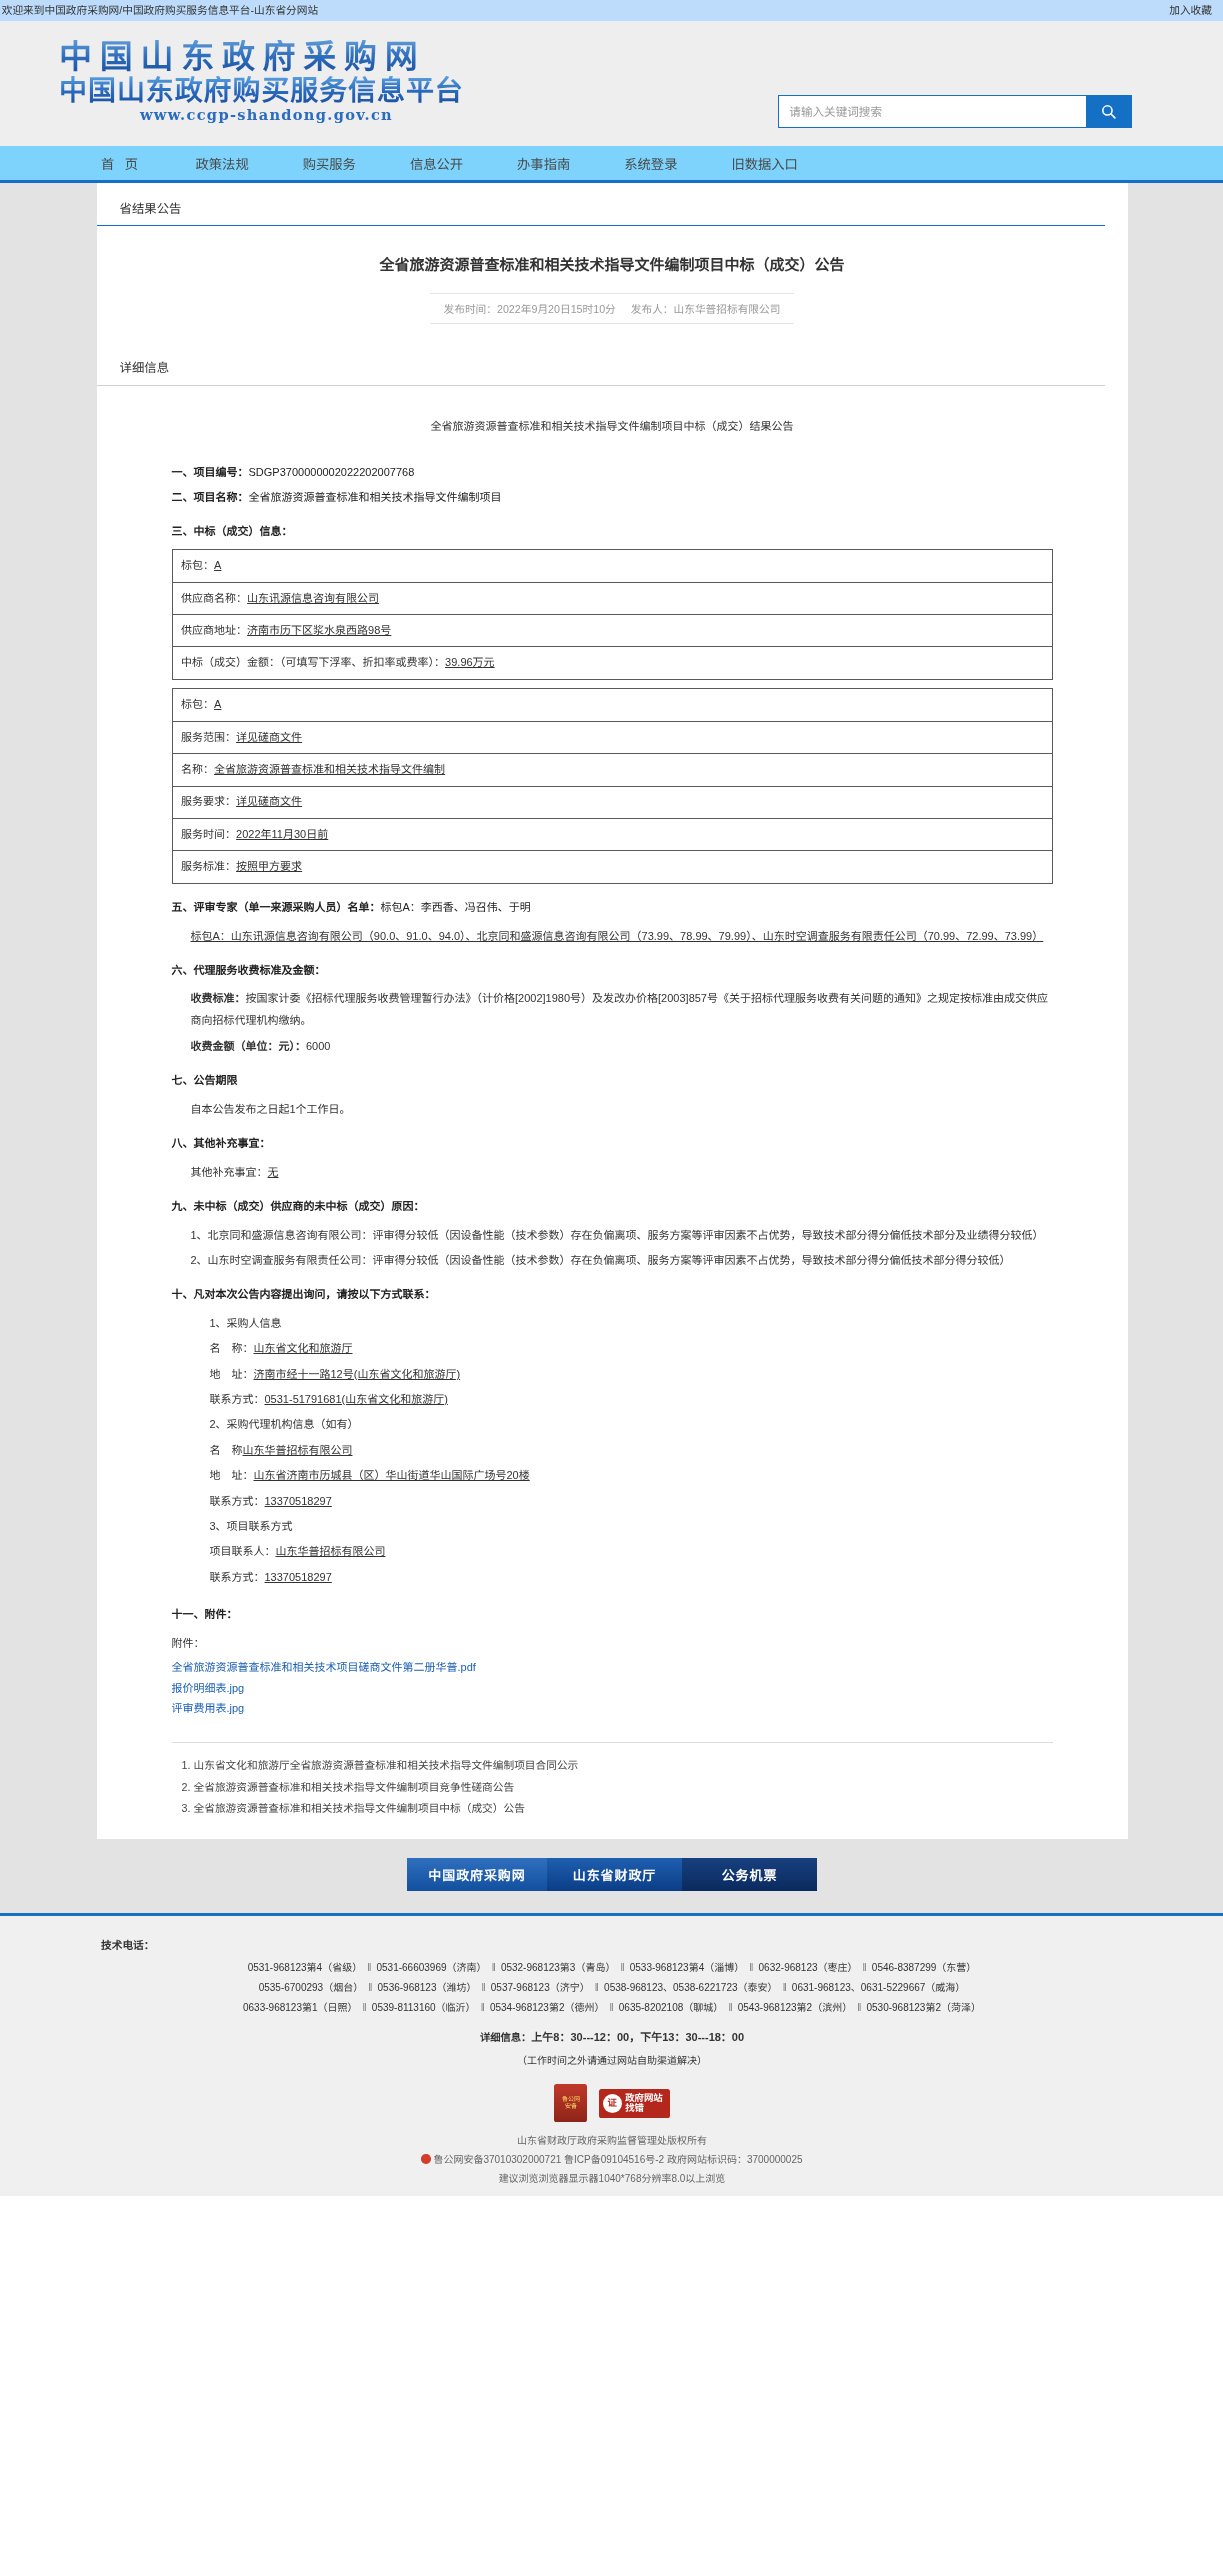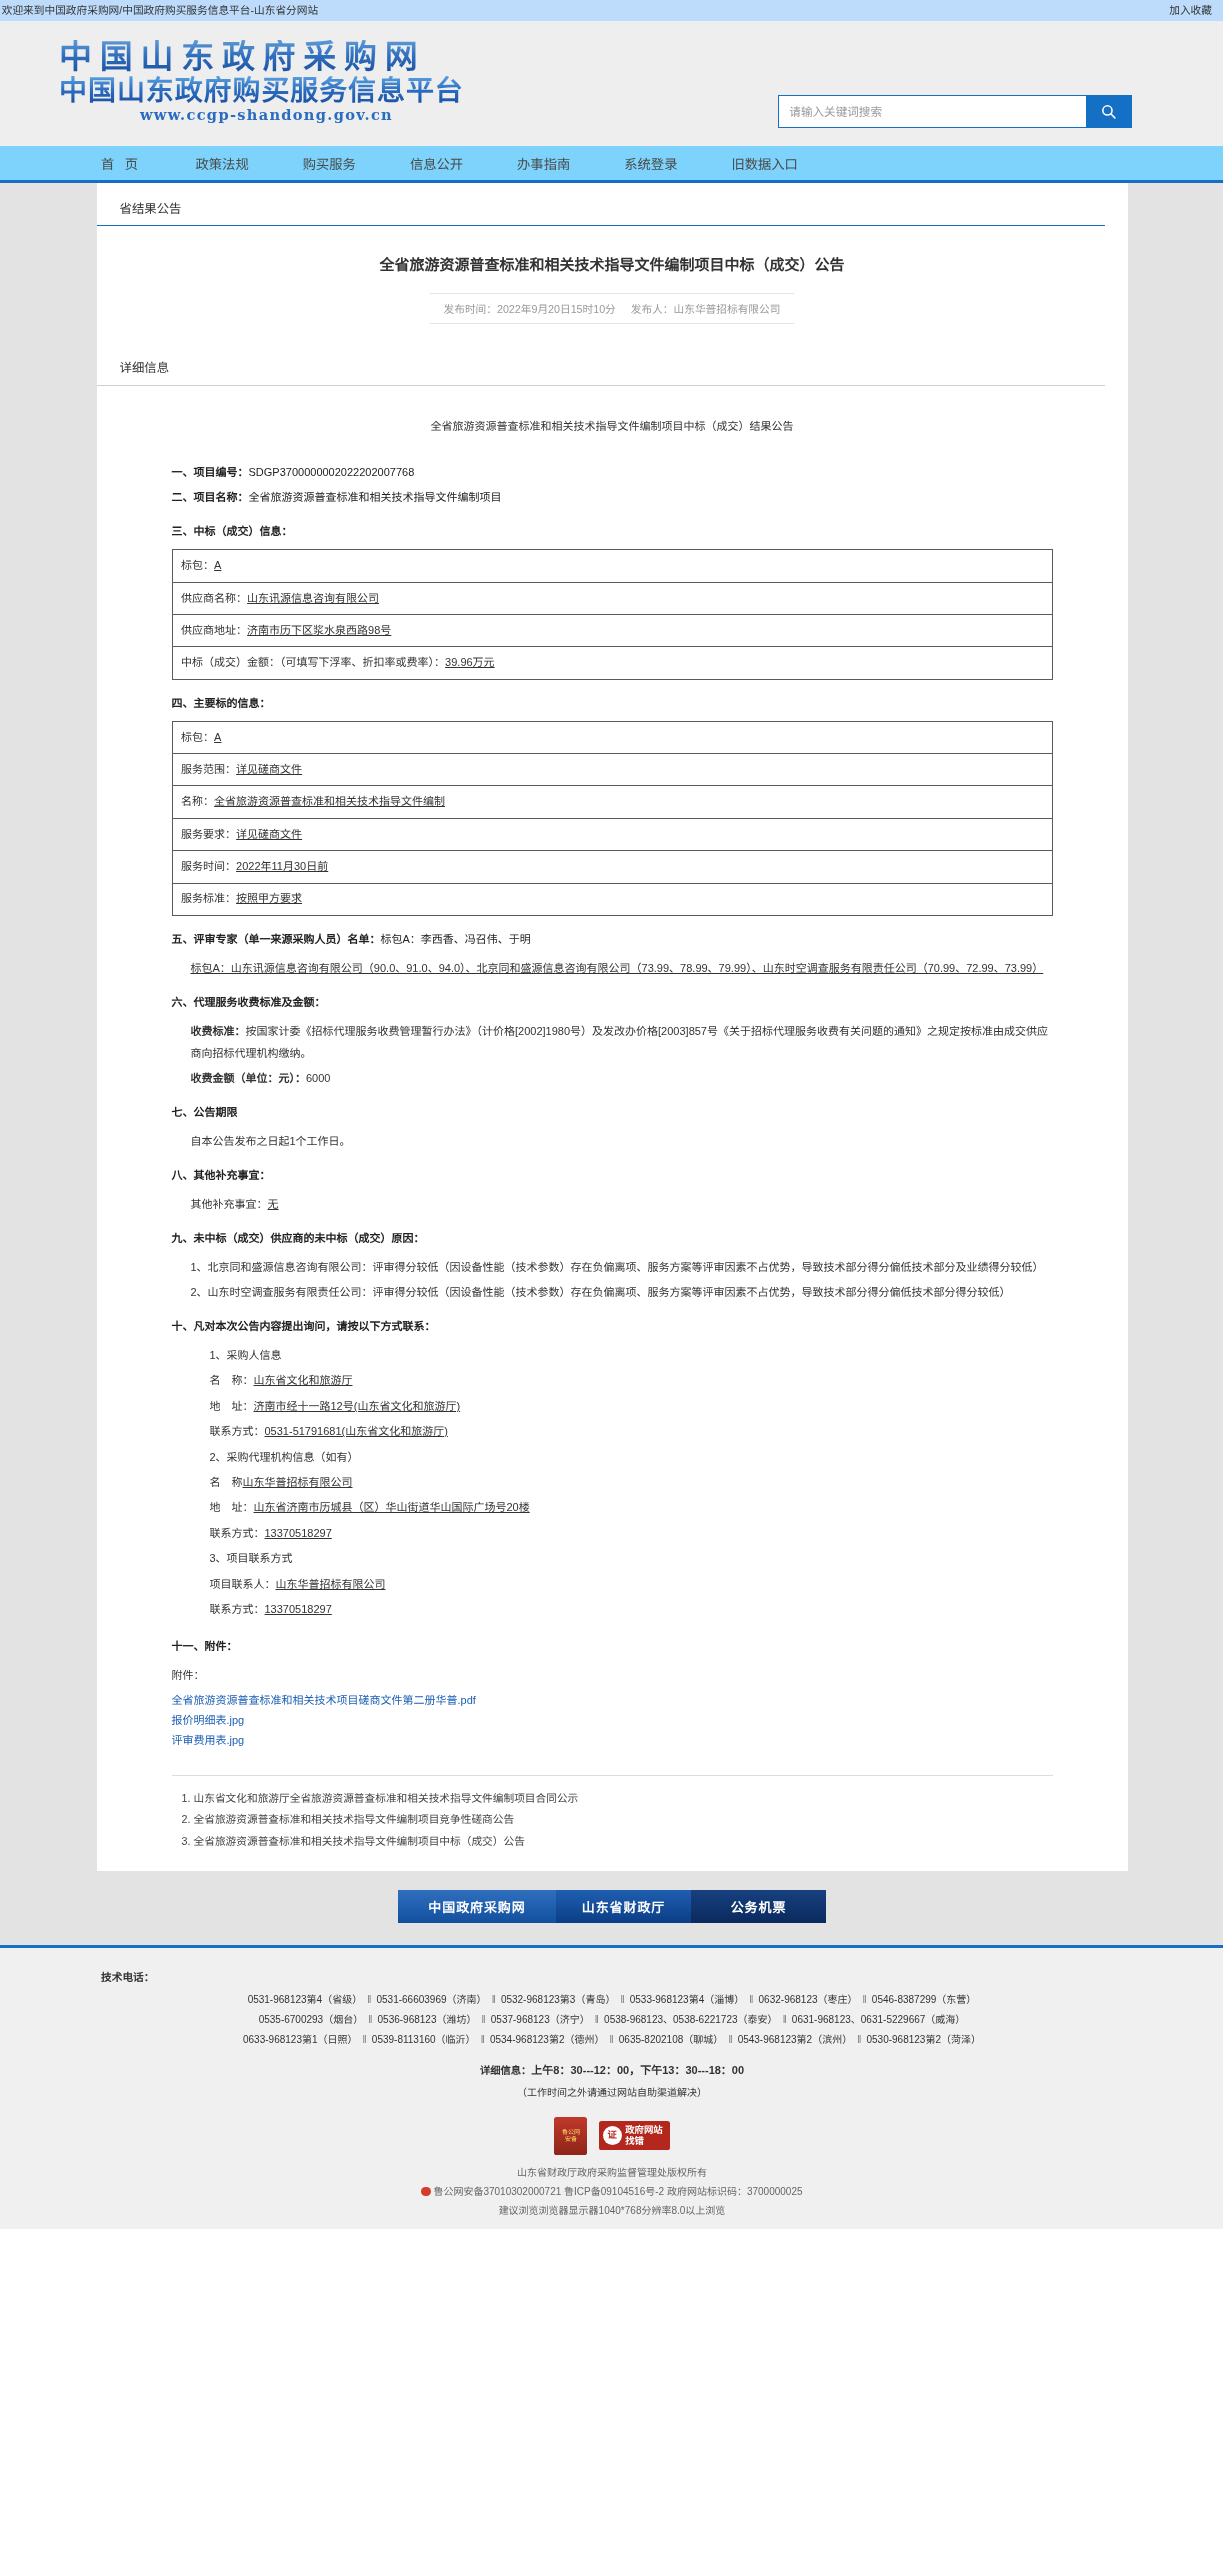--- a/index.html
+++ b/index.html
@@ -245,21 +245,21 @@
     gap:0;
   }
   .bn{
     width:133px; height:33px;
     display:flex; align-items:center; justify-content:center;
     font-size:13px; font-weight:bold; color:#fff;
     font-family:"DejaVu Serif","Liberation Serif",serif;
     letter-spacing:0.9px;
     white-space:nowrap;
   }
-  .bn1{ background:linear-gradient(180deg,#2f6fbe,#12509e); width:158px; }
+  .bn1{ background:linear-gradient(180deg,#2f6fbe,#12509e); width:140px; }
   .bn2{ background:linear-gradient(180deg,#1f5fb0,#0b3d86); width:135px; }
   .bn3{ background:linear-gradient(180deg,#17407f,#0a2a5e); width:135px; }
 
   
   .footer{
     background:#f0f0f0;
     border-top:3.4px solid #1470c4;
     padding:19px 0 8.6px 0;
     font-size:10.3px;
     color:#333;
@@ -410,21 +410,20 @@
         </td>
             </tr>
         <tr>
               <td>
           <span>中标（成交）金额：（可填写下浮率、折扣率或费率）：</span><span class="u">39.96万元</span>
         </td>
             </tr>
       </tbody>
         </table>
 
-      <div class="h2">四、主要标的信息：</div>
 
       <table class="infotbl">
         <tbody>
             <tr>
               <td>
           <span>标包：</span><span class="u">A</span>
         </td>
             </tr>
         <tr>
               <td>

